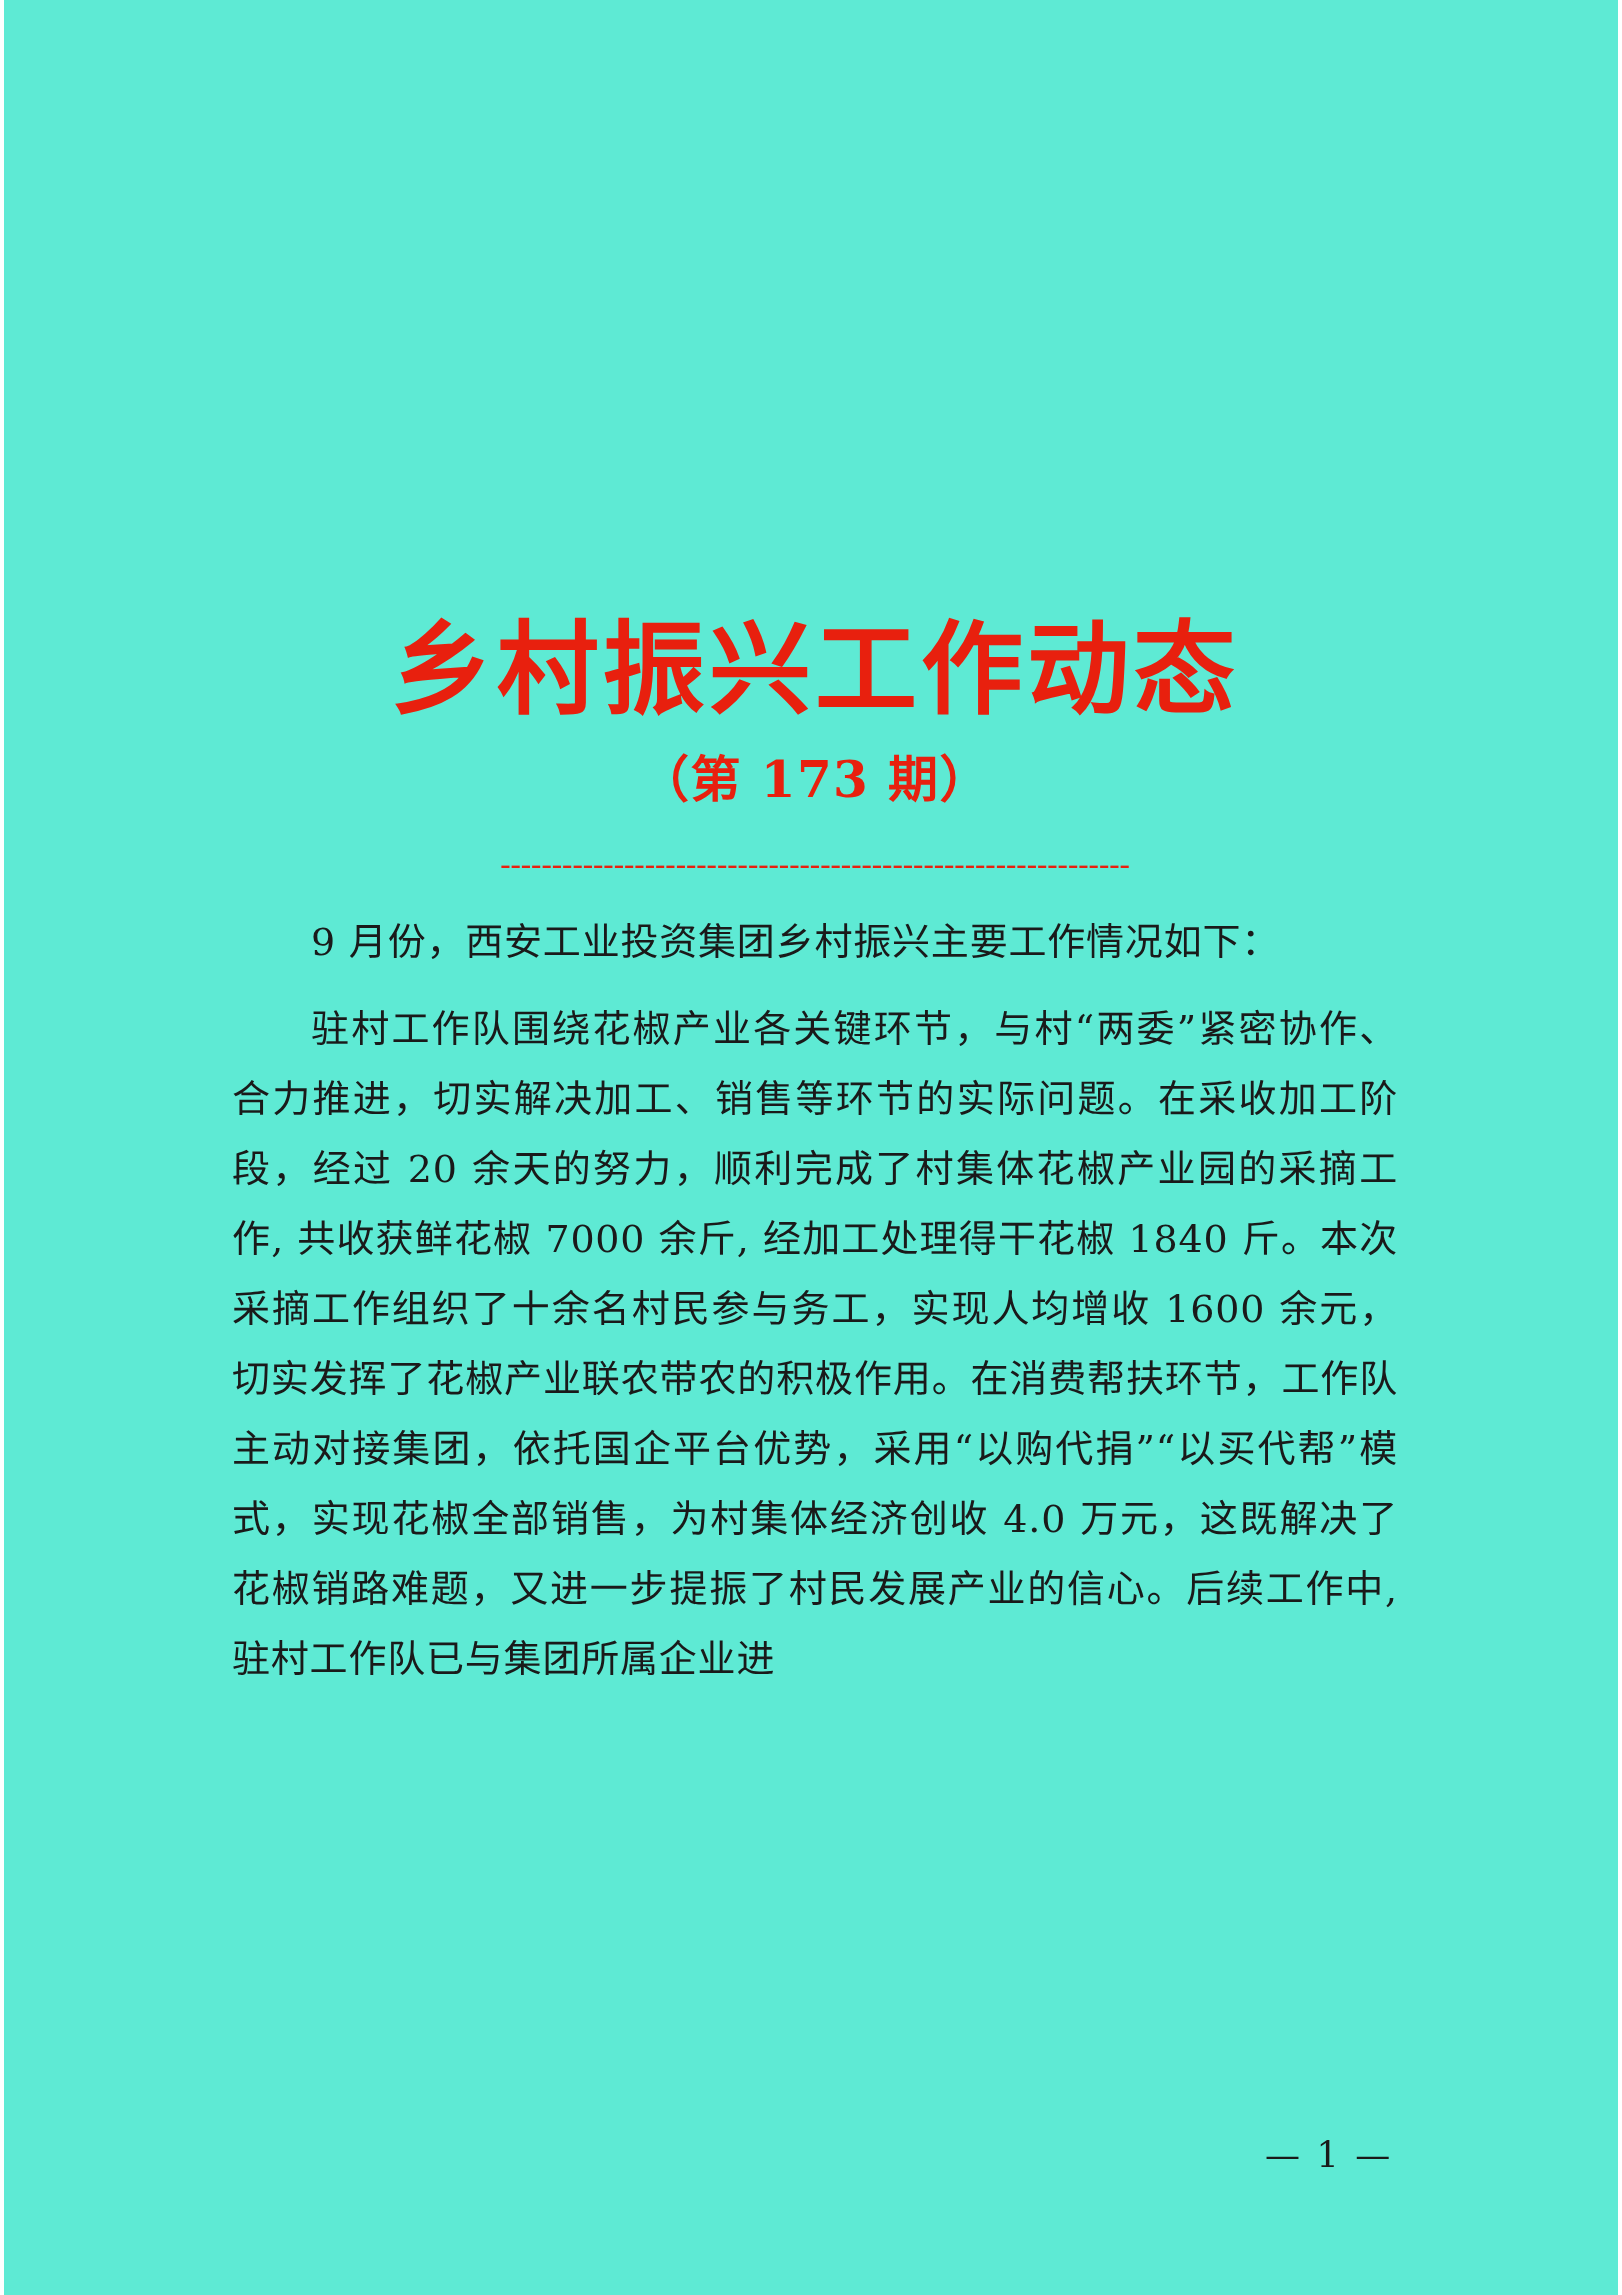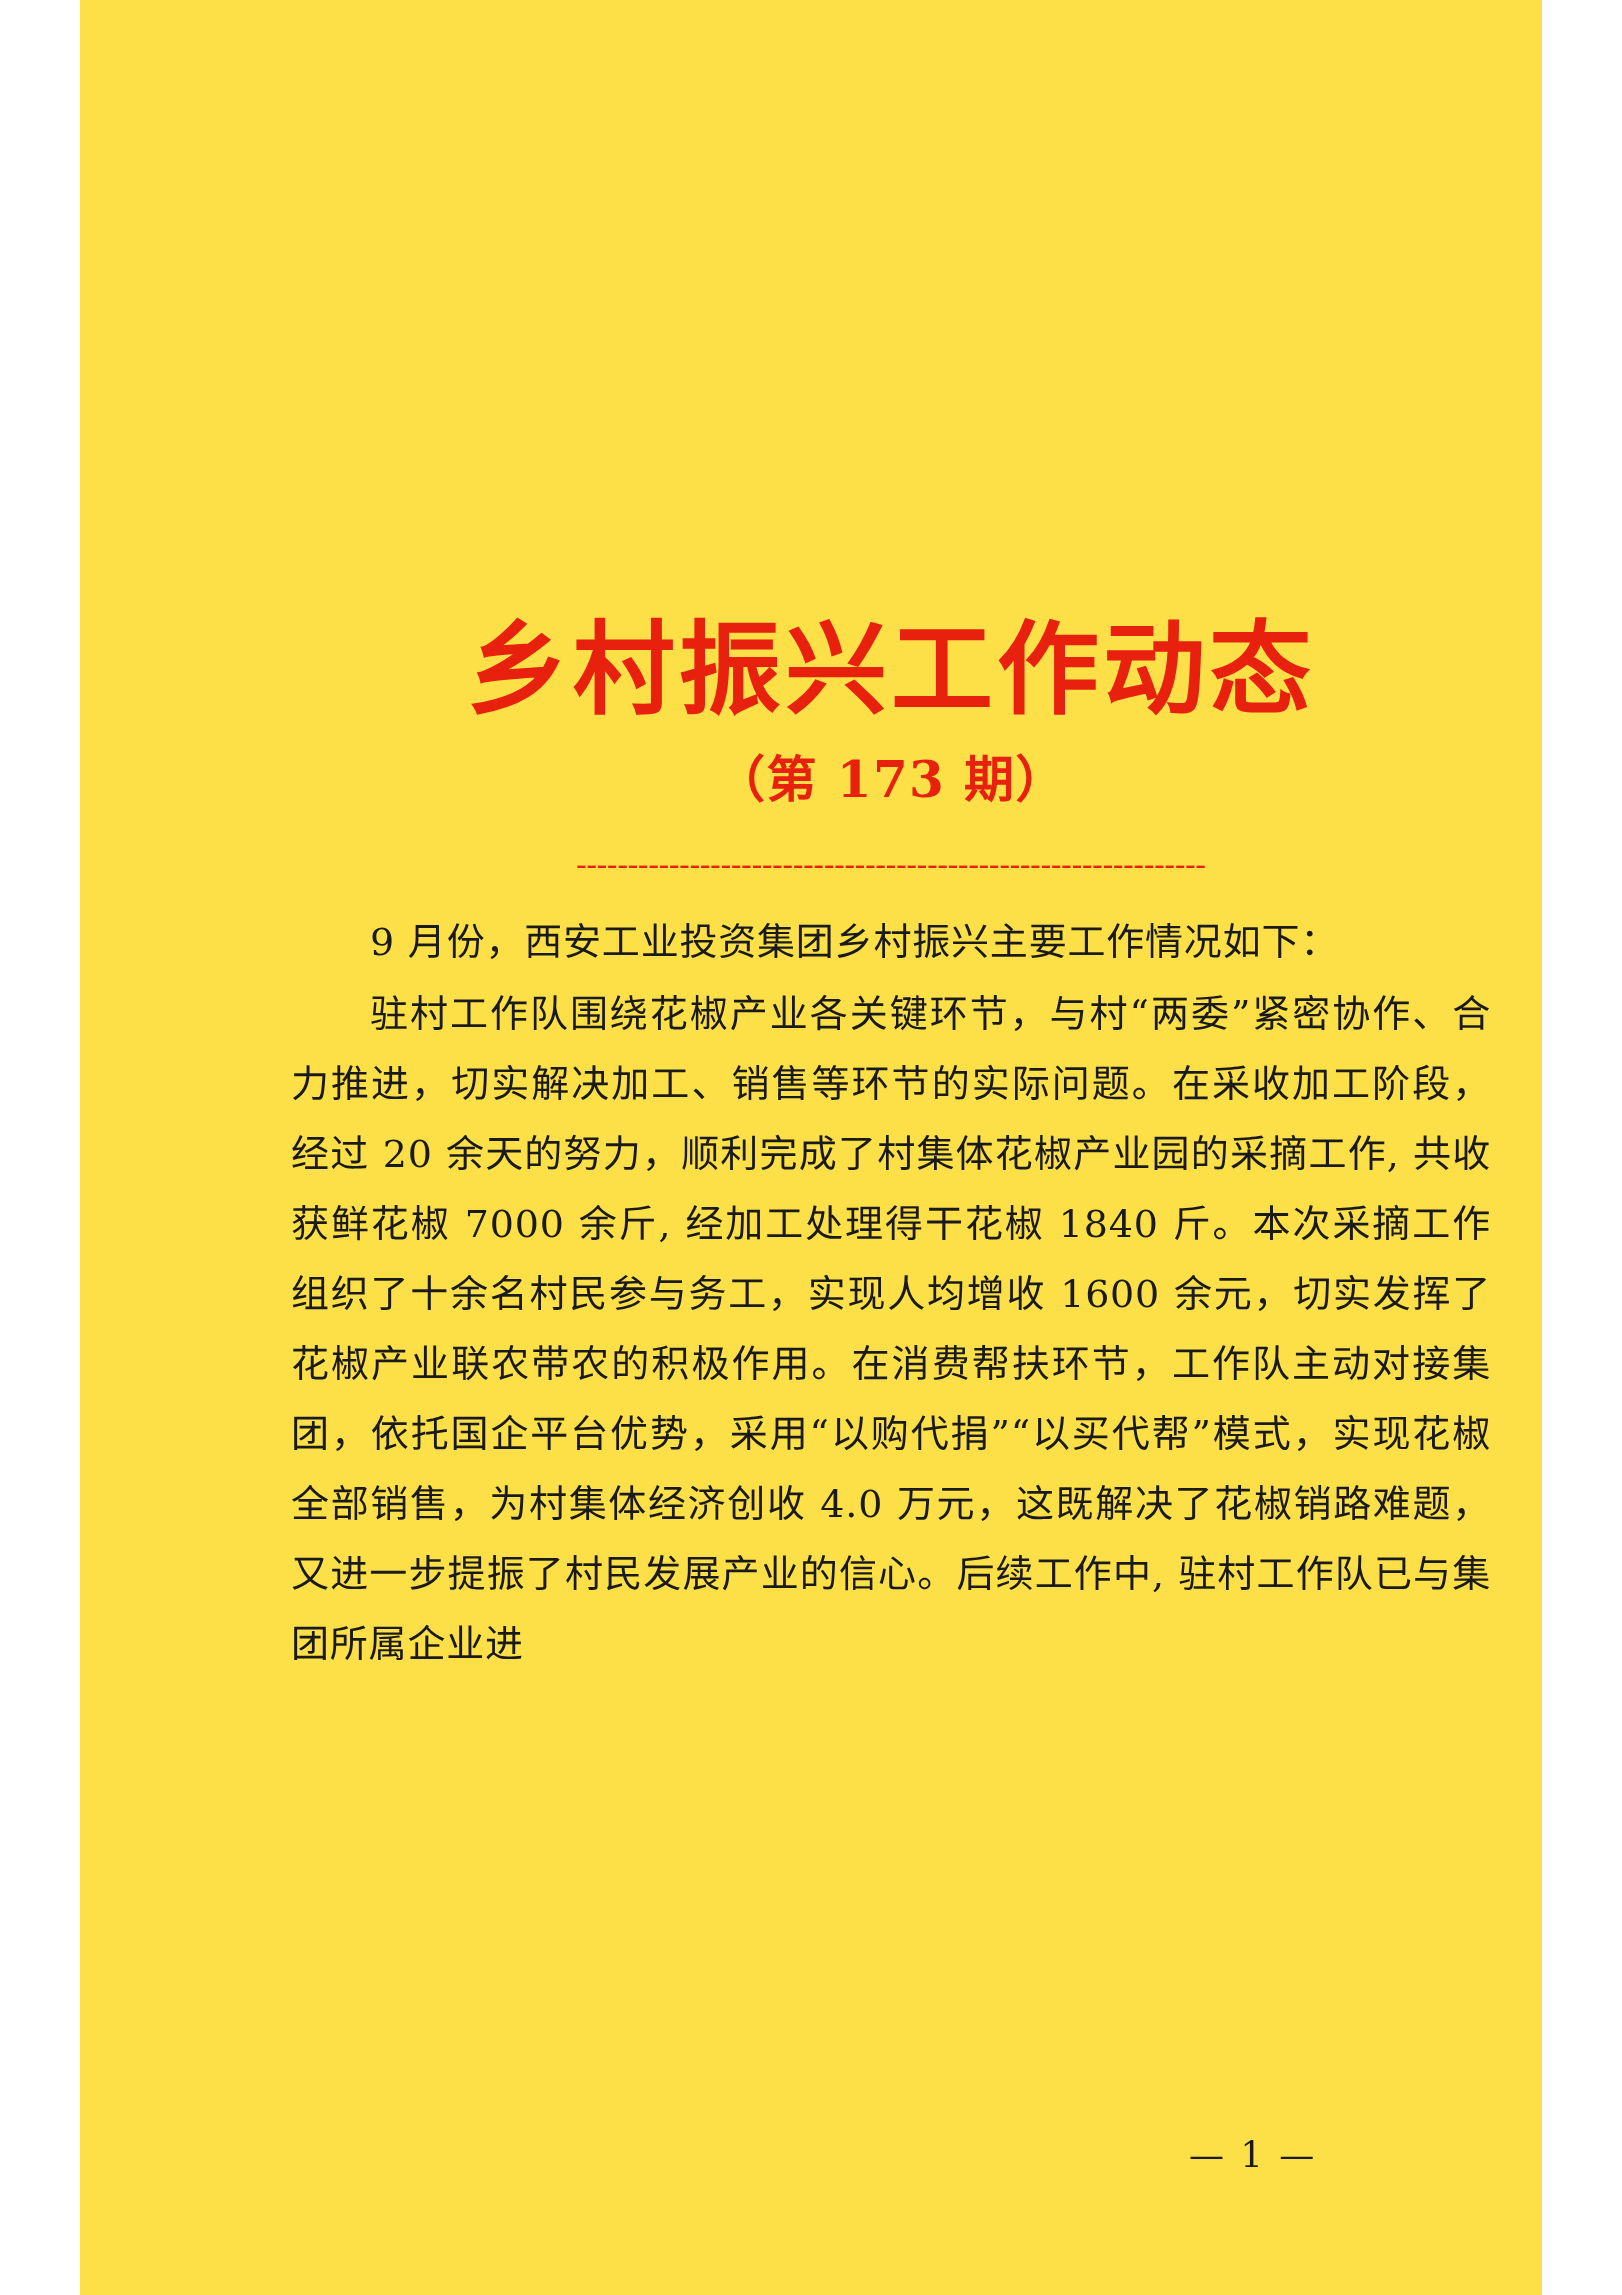--- a/index.html
+++ b/index.html
@@ -6,24 +6,24 @@
   html, body {
     margin: 0;
     padding: 0;
     background: #ffffff;
   }
   body {
     font-family: "Liberation Serif", "DejaVu Serif", serif;
   }
   .page {
     position: relative;
-    width: 1462px;
+    width: 1614px;
     height: 2295px;
     margin: 0 auto;
-    background: #fde047;
+    background: #5eead4;
     box-sizing: border-box;
     overflow: hidden;
   }
   .content {
     position: absolute;
     left: 211px;
     top: 0;
     width: 1200px;
   }
   .doc-title {
@@ -69,21 +69,21 @@
   .body-text {
     margin-top: 37px;
     font-family: "DejaVu Serif", "Liberation Serif", serif;
     font-size: 38px;
     line-height: 70px;
     color: #1a1a1a;
     text-align: justify;
     text-justify: inter-ideograph;
   }
   .para {
-    margin: 0;
+    margin: 17px;
     text-indent: 79px;
     letter-spacing: 0.8px;
   }
   .para + .para {
     margin-top: 1.4px;
   }
   .para.heading {
     font-weight: bold;
     letter-spacing: 0.7px;
   }

